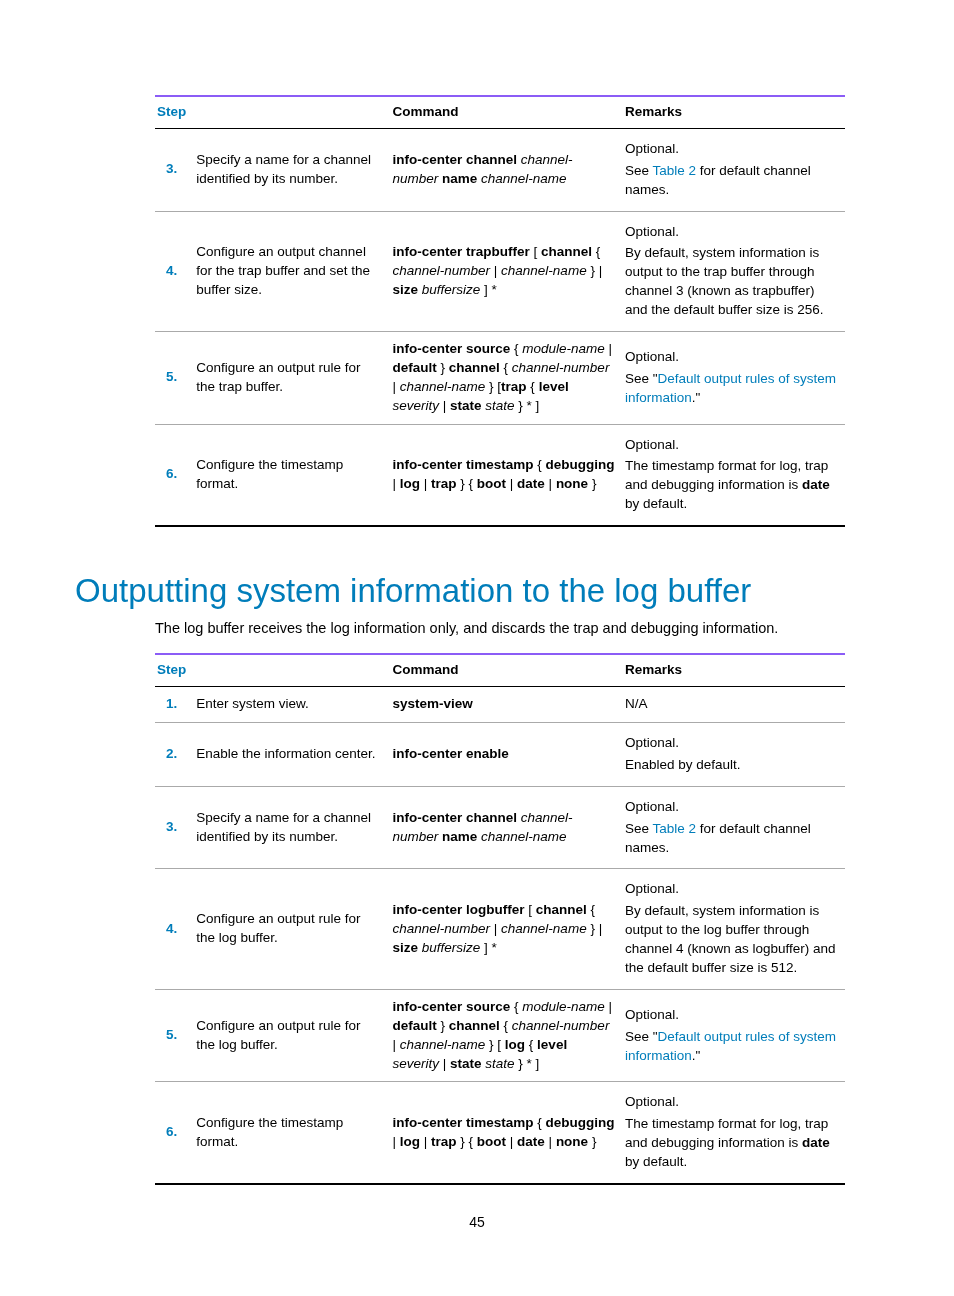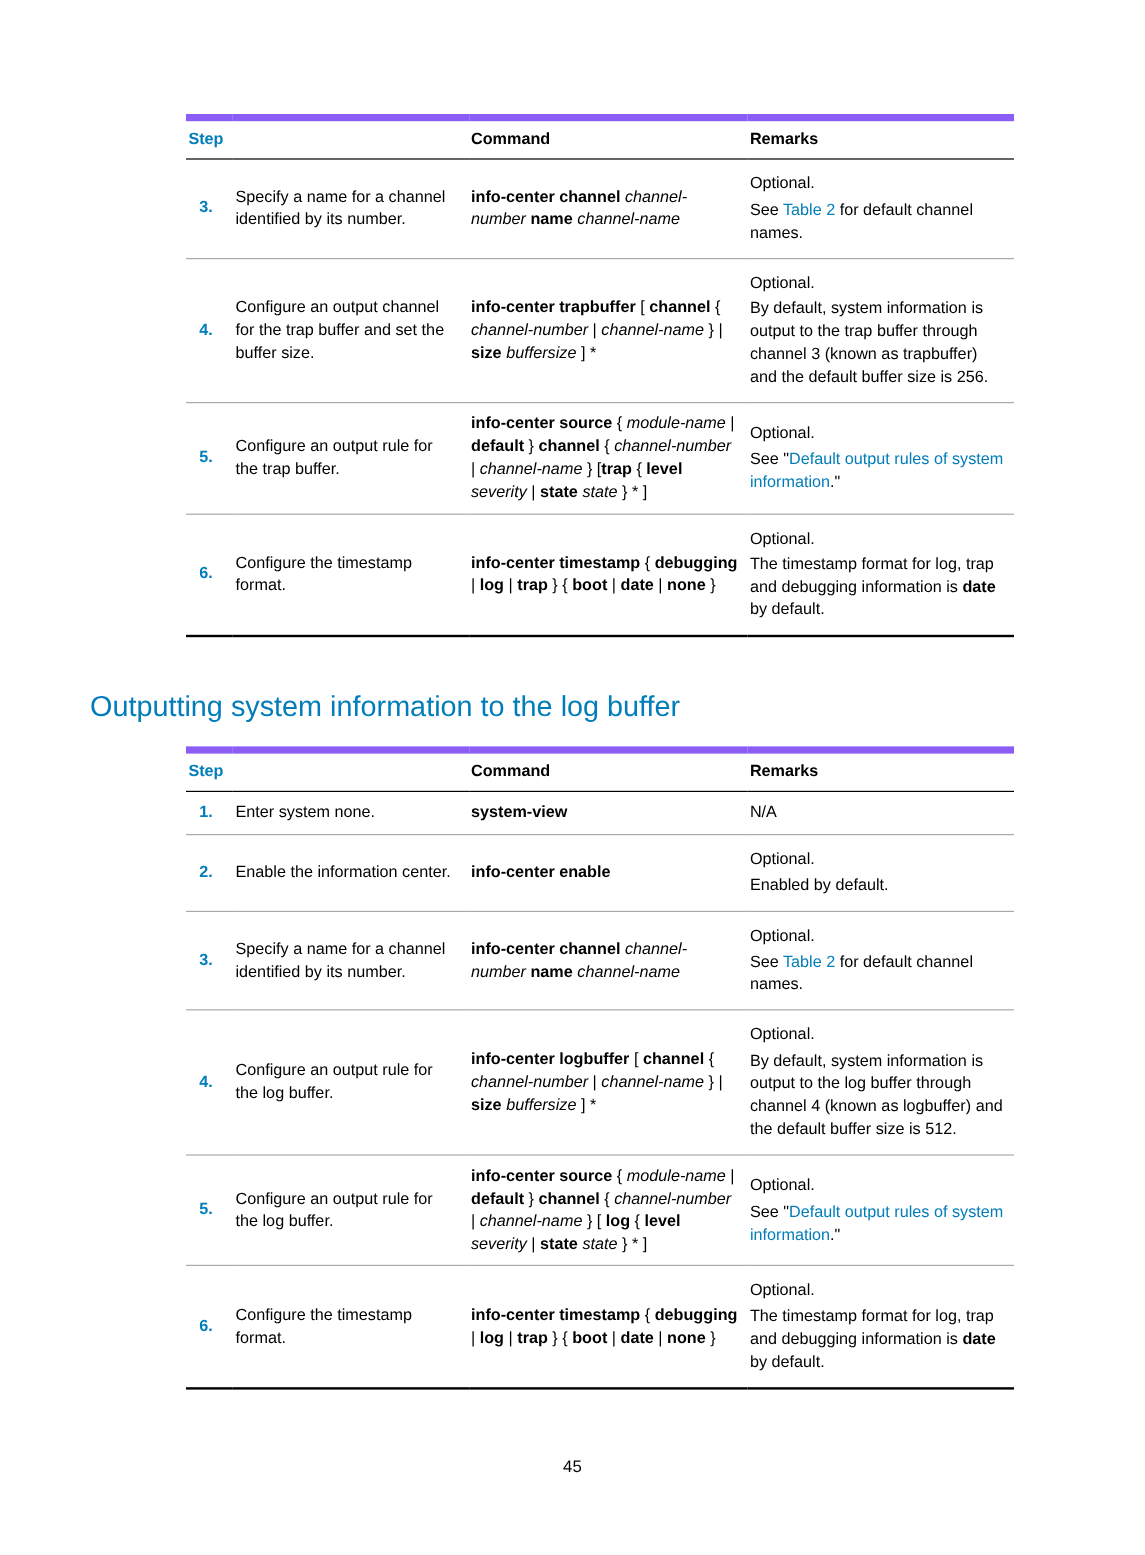--- a/index.html
+++ b/index.html
@@ -17,43 +17,43 @@
     position: relative;
     box-sizing: border-box;
   }
   .page {
     padding: 95px 105px 0 105px;
   }
   .tbl-wrap {
     margin-left: 50px;
   }
   h1.section {
-    font-size: 24px;
+    font-size: 33px;
     font-weight: 400;
     color: #007dba;
-    margin: 45px 0 18px -30px;
+    margin: 45px 0 8px -30px;
     letter-spacing: 0;
   }
   p.body {
     font-size: 14.5px;
     line-height: 1.45;
     margin: 0 0 14px 50px;
     font-weight: 400;
   }
   table.cmd {
     width: 690px;
     border-collapse: collapse;
     font-size: 13.5px;
     line-height: 1.4;
   }
   table.cmd thead th {
     text-align: left;
     font-weight: 700;
     padding: 6px 8px 6px 2px;
-    border-top: 6px solid #8b5cf6;
+    border-top: 2px solid #8b5cf6;
     border-bottom: 1.5px solid #000;
     vertical-align: bottom;
   }
   table.cmd tbody td {
     padding: 8px 8px 8px 2px;
     border-bottom: 1px solid #aaa;
     vertical-align: middle;
   }
   table.cmd tbody tr:last-child td {
     border-bottom: 2px solid #000;
@@ -131,34 +131,35 @@
               <div class="remblock">Optional.</div>
               <div class="remblock">The timestamp format for log, trap and debugging information is <span class="b">date</span> by default.</div>
             </td>
           </tr>
         </tbody>
     </table>
   </div>
 
   <h1 class="section">Outputting system information to the log buffer</h1>
 
+  <p class="body">The log buffer receives the log information only, and discards the trap and debugging information.</p>
 
   <div class="tbl-wrap">
     <table class="cmd">
       <thead>
         <tr>
           <th class="stepnum" colspan="2">Step</th>
           <th class="cmdcol">Command</th>
           <th class="remcol">Remarks</th>
         </tr>
       </thead>
       <tbody id="tbody2">
           <tr>
             <td class="stepnum">1.</td>
-            <td class="stepdesc">Enter system none.</td>
+            <td class="stepdesc">Enter system view.</td>
             <td class="cmdcol"><span><span class="b">system-view</span></span></td>
             <td class="remcol">N/A</td>
           </tr>
           <tr>
             <td class="stepnum">2.</td>
             <td class="stepdesc">Enable the information center.</td>
             <td class="cmdcol"><span><span class="b">info-center enable</span></span></td>
             <td class="remcol">
               <div class="remblock">Optional.</div>
               <div class="remblock">Enabled by default.</div>

